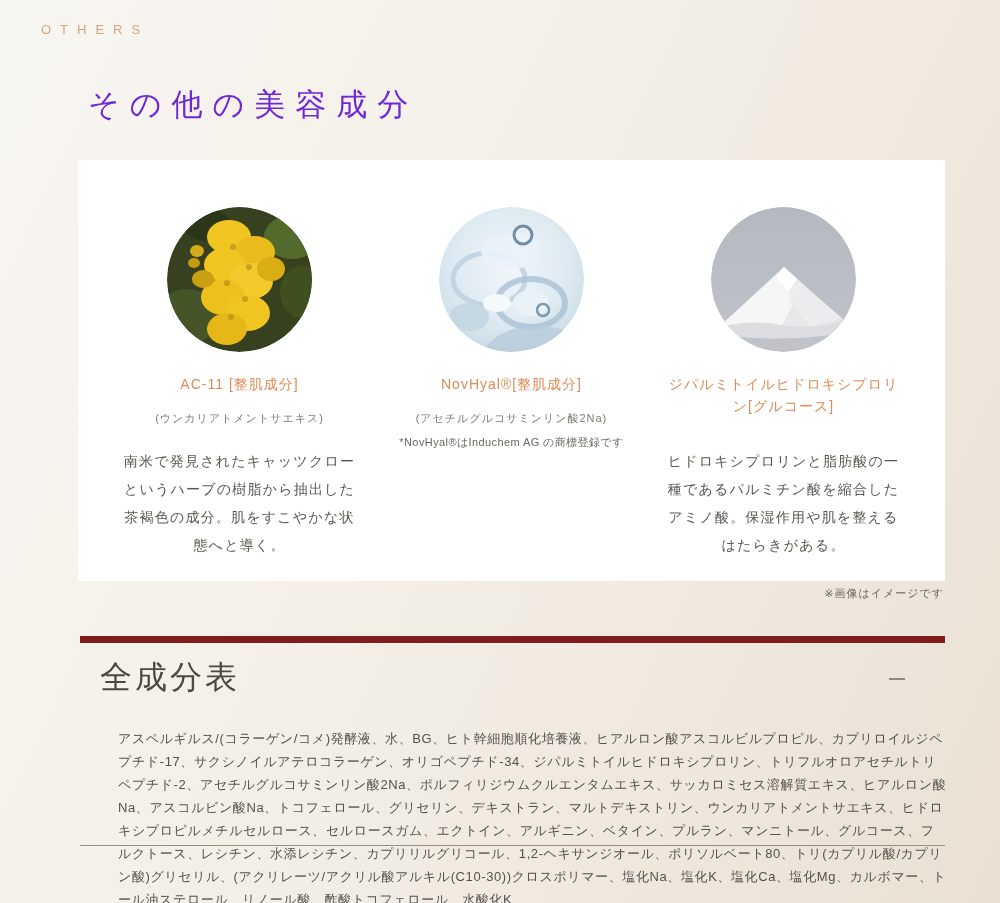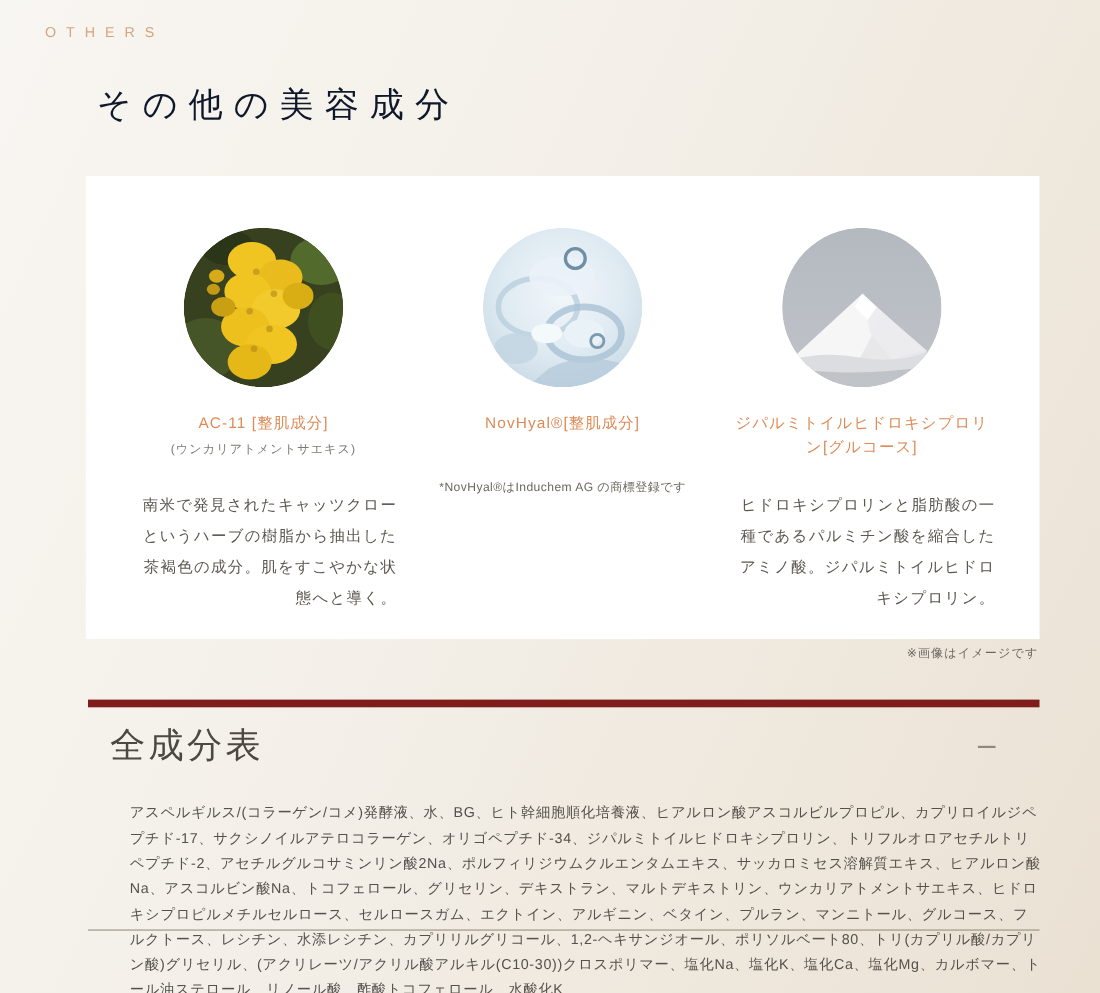--- a/index.html
+++ b/index.html
@@ -9,41 +9,41 @@
     background:linear-gradient(115deg,#f8f6f2 0%,#f4f0e9 40%,#eae1d3 100%);
     position:relative;
     overflow:hidden;
     color:#5b5750;
   }
   .eyebrow {
     position:absolute; left:41px; top:22px;
     font-size:13px; letter-spacing:9px; color:#d9a47b;
   }
   .page-title {
-    position:absolute; left:88px; top:74px;
+    position:absolute; left:88px; top:84px;
     font-family:"Liberation Serif","DejaVu Serif",serif;
-    font-weight:400; font-size:31px; letter-spacing:10px; color:#0f172a;
+    font-weight:400; font-size:31px; letter-spacing:10px; color:#6d28d9;
   }
   .card {
     position:absolute; left:78px; top:160px; width:867px; height:421px;
     background:#ffffff;
     display:flex; justify-content:space-between;
     padding:47px 40px 0 40px;
   }
   .col { width:243px; display:flex; flex-direction:column; align-items:center; }
   .circle-img { width:145px; height:145px; border-radius:50%; overflow:hidden; flex:none; }
   .circle-img svg { display:block; }
   .col-head { margin-top:21px; min-height:62px; text-align:center; width:100%; }
   .col-title {
     color:#dd8a55; font-size:14px; letter-spacing:1px; line-height:1.6; font-weight:400;
   }
-  .col-sub { color:#7d7974; font-size:11px; letter-spacing:1px; margin-top:6px; }
+  .col-sub { color:#7d7974; font-size:11px; letter-spacing:1px; margin-top:16px; }
   .col-body {
     margin-top:12px; font-size:14px; line-height:2.0; letter-spacing:1.2px;
-    color:#5b5750; text-align:right; width:100%;font-family:Liberation Serif, serif;
+    color:#5b5750; text-align:center; width:100%;
   }
   .col-foot { font-size:11px; letter-spacing:0.4px; color:#6b675f; width:100%; text-align:center; }
   .image-note {
     position:absolute; right:56px; top:586px;
     font-size:11px; letter-spacing:1px; color:#6b675f;
   }
   .accordion {
     position:absolute; left:80px; top:636px; width:865px; height:210px;
     border-top:7px solid #7f1d1d;
     border-bottom:1px solid #95907f;
@@ -138,20 +138,21 @@
           <path d="M60 128 Q 90 112 128 124 L128 145 L40 145 Z" fill="#b5cbdb" opacity="0.8"></path>
           <ellipse cx="30" cy="110" rx="20" ry="14" fill="#c3d6e2" opacity="0.9"></ellipse>
           <circle cx="84" cy="28" r="9" fill="none" stroke="#6f8fa4" stroke-width="3"></circle>
           <circle cx="104" cy="103" r="6" fill="none" stroke="#7c9ab0" stroke-width="2.5"></circle>
           <ellipse cx="58" cy="96" rx="14" ry="9" fill="#f4f9fc"></ellipse>
         </g>
       </svg>
     </div>
     <div class="col-head">
       <div class="col-title">NovHyal®[整肌成分]</div>
+      <div class="col-sub">(アセチルグルコサミンリン酸2Na)</div>
     </div>
     <p class="col-foot">*NovHyal®はInduchem AG の商標登録です</p>
   </div>
 
   <div class="col">
     <div class="circle-img">
       <svg width="145" height="145" viewBox="0 0 145 145">
         <defs>
           <clipPath id="c3">
               <circle cx="72.5" cy="72.5" r="72.5"></circle>
@@ -167,21 +168,21 @@
           <path d="M10 118 L73 60 L92 78 L70 120 L30 124 Z" fill="#f6f6f7"></path>
           <path d="M73 60 L104 88 L130 111 L100 120 L80 96 Z" fill="#ececee" opacity="0.95"></path>
           <path d="M8 120 Q40 112 70 118 Q105 124 134 112 L134 126 Q72 136 8 128 Z" fill="#dcdde0"></path>
           <path d="M73 60 L86 72 L78 84 L66 72 Z" fill="#ffffff"></path>
         </g>
       </svg>
     </div>
     <div class="col-head">
       <div class="col-title">ジパルミトイルヒドロキシプロリン[グルコース]</div>
     </div>
-    <p class="col-body">ヒドロキシプロリンと脂肪酸の一種であるパルミチン酸を縮合したアミノ酸。ジパルミトイルヒドロキシプロリン。</p>
+    <p class="col-body">ヒドロキシプロリンと脂肪酸の一種であるパルミチン酸を縮合したアミノ酸。保湿作用や肌を整えるはたらきがある。</p>
   </div>
 
 </div>
 
 <div class="image-note">※画像はイメージです</div>
 
 <section class="accordion">
   <div class="accordion-head">
     <h2 class="accordion-title">全成分表</h2>
     <span class="minus-icon"></span>

